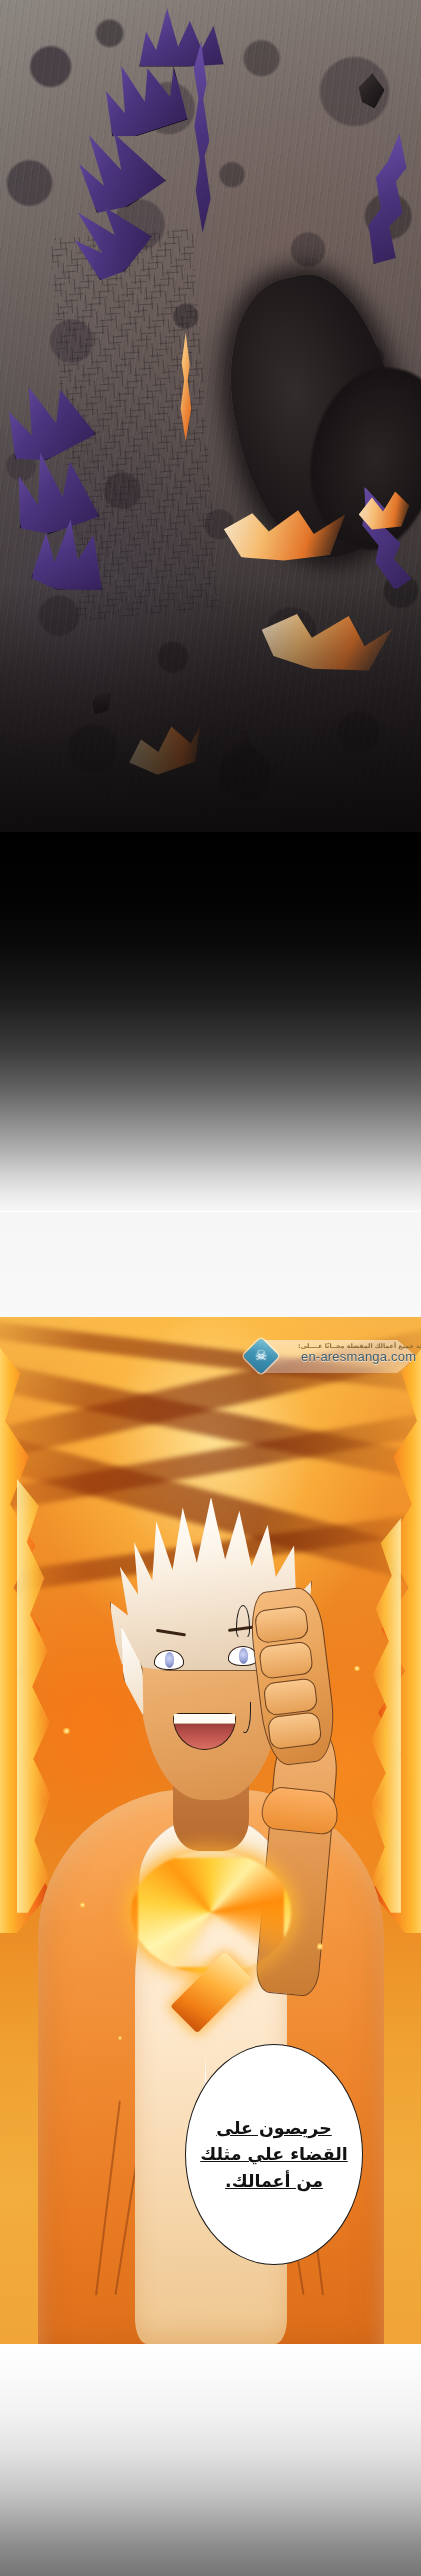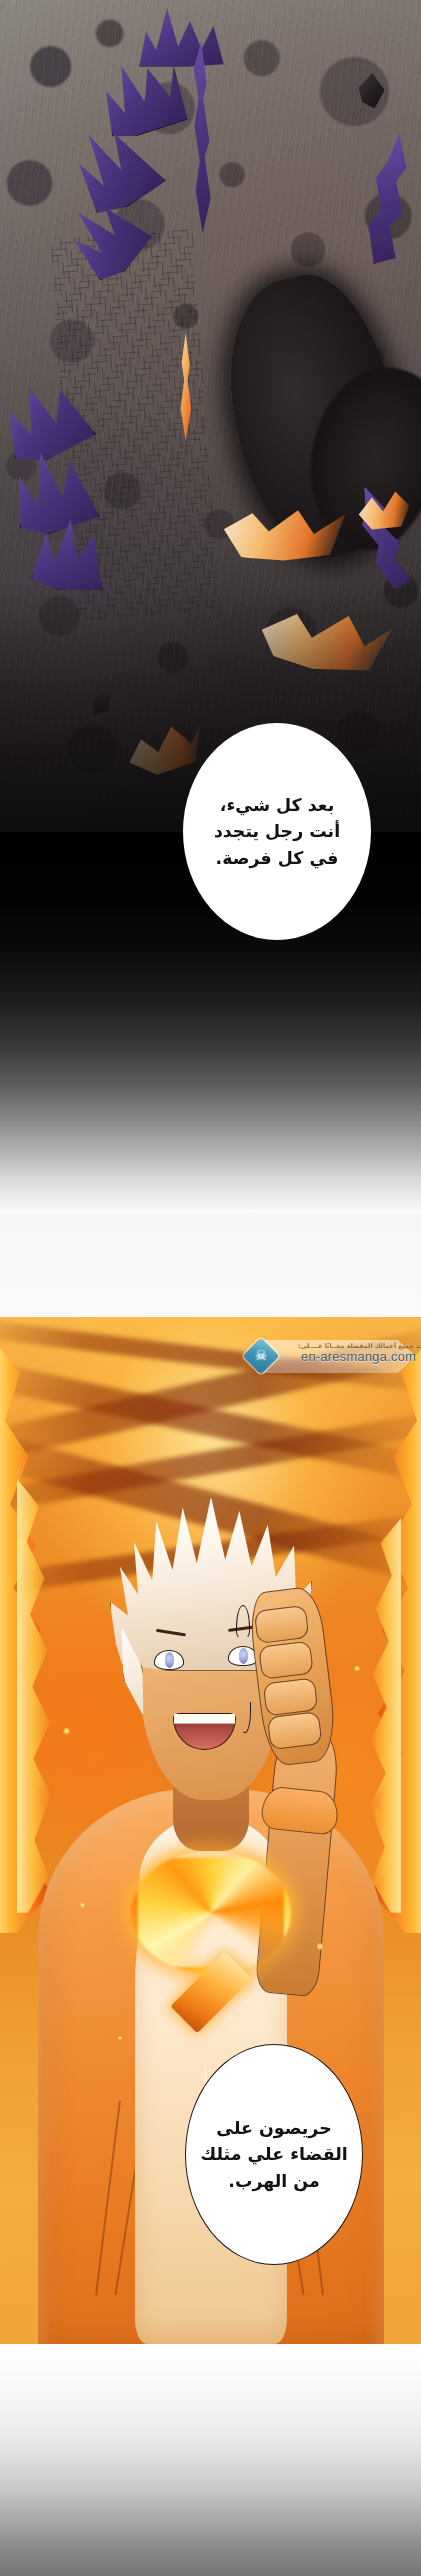--- a/index.html
+++ b/index.html
@@ -480,20 +480,21 @@
     content:"";
     position:absolute; left:-1.6px; top:-3.2px;
     width:31px; height:5.3px; background:#ffffff;
   }
 
   
   .bubble-3{
     left:185px; top:2044px;
     width:178px; height:221px;
     border-radius:50% 50% 50% 50% / 50% 50% 50% 50%;
+    text-decoration:underline;
   }
   .bubble-3 p{ font-size:17.4px; }
 
   
   .watermark{
     position:absolute;
     left:248px; top:1340px;
     width:169px; height:33px;
     z-index:40;
     display:flex; align-items:center;
@@ -647,27 +648,24 @@
         <div class="spark sp4"></div>
         <div class="spark sp5"></div>
         <div class="spark sp6"></div>
         <div class="spark sp7"></div>
       </div>
     </div>
   </div>
 
   <div class="panel-tail"></div>
 
-  <div class="bubble bubble-1">
-    <p><span>بعد كل شيء،</span><br><span>أنت رجل يتجدد</span><br><span>في كل فرصة.</span></p>
-  </div>
 
 
   <div class="bubble bubble-3">
-    <p><span>حريصون على</span><br><span>القضاء علي مثلك</span><br><span>من الهرب.</span></p>
+    <p><span>حريصون على</span><br><span>القضاء علي مثلك</span><br><span>من أعمالك.</span></p>
   </div>
 
   <div class="watermark">
     <div class="wm-banner"></div>
     <div class="wm-logo">
       <span class="wm-skull">☠</span>
     </div>
     <div class="wm-text">
       <div class="wm-ar">ستجد جميع أعمالك المفضلة مجــانًا عــــلى:</div>
       <div class="wm-url">en-aresmanga.com</div>

